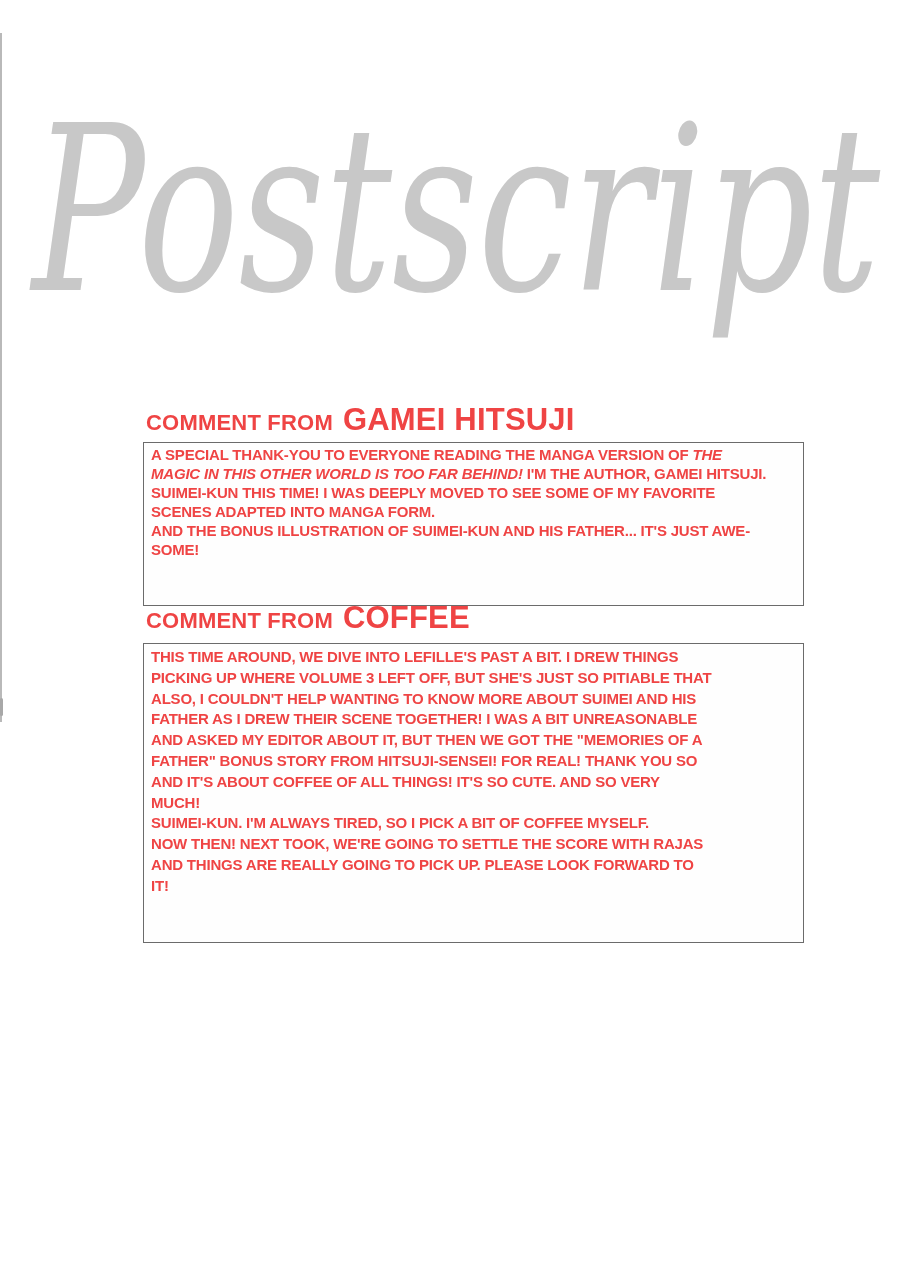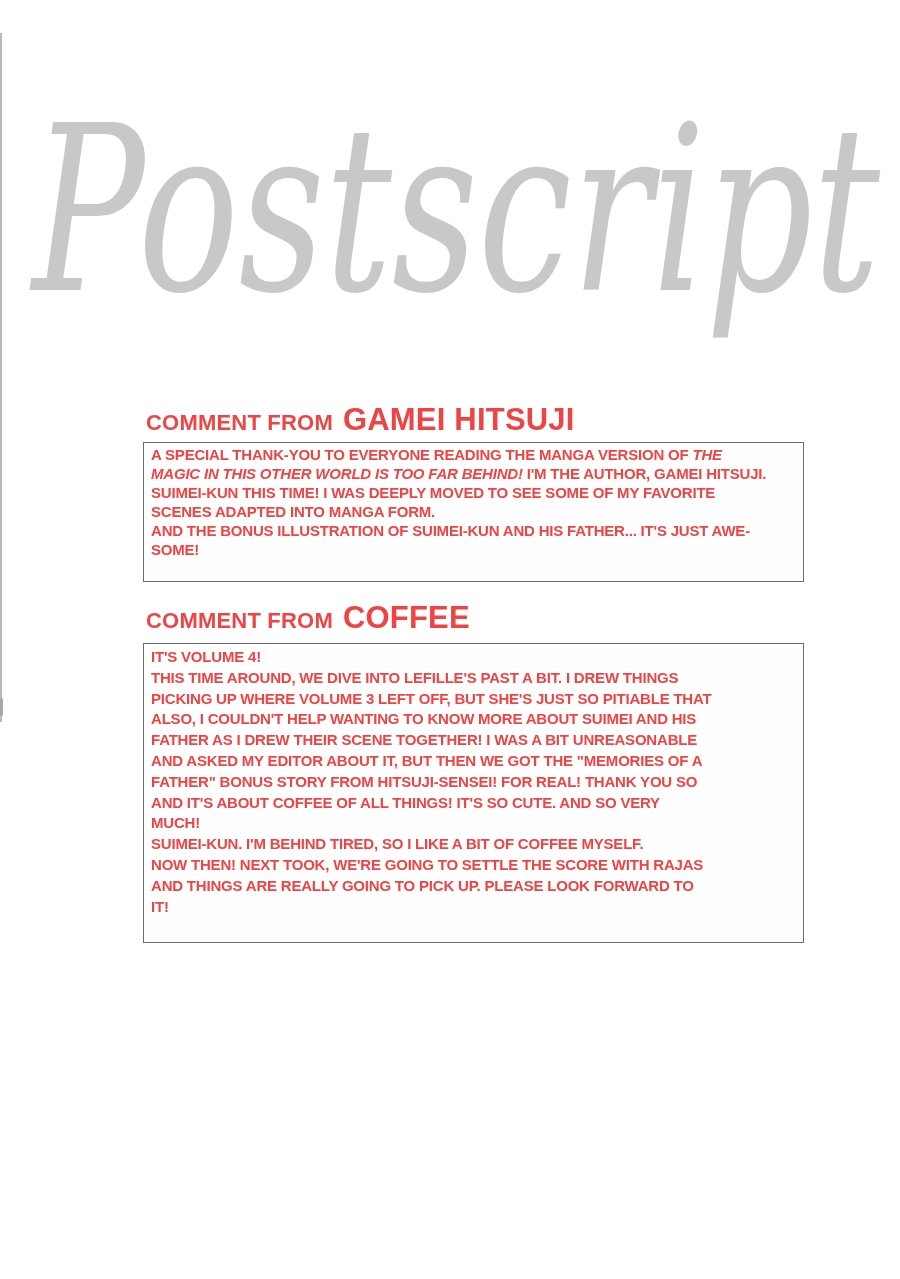--- a/index.html
+++ b/index.html
@@ -71,21 +71,21 @@
     width: 661px;
     box-sizing: border-box;
     border: 1px solid #6b6b6b;
     background: #fefefe;
     padding: 2px 7px;
     font-size: 15px;
     font-weight: bold;
     letter-spacing: -0.2px;
     white-space: nowrap;
   }
-  #box-1 { top: 442px; height: 140px; }
+  #box-1 { top: 442px; height: 164px; }
   #box-2 { top: 643px; height: 300px; padding-top: 3px; }
   #box-1 .tl { line-height: 19.1px; }
   #box-2 .tl { line-height: 20.8px; }
   .it { font-style: italic; }
 </style>
 </head>
 <body>
 
 <div class="page">
 
@@ -108,28 +108,27 @@
       <div class="tl"><span>AND THE BONUS ILLUSTRATION OF SUIMEI-KUN AND HIS FATHER... IT'S JUST AWE-</span></div>
       <div class="tl"><span>SOME!</span></div>
     </div>
 
   <div class="heading" id="heading-2">
     <span class="prefix">COMMENT FROM</span>
     <span class="name">COFFEE</span>
   </div>
 
   <div class="comment-box" id="box-2">
-      <div class="tl"><span>IT'S VOLUME 4!</span></div>
       <div class="tl"><span>THIS TIME AROUND, WE DIVE INTO LEFILLE'S PAST A BIT. I DREW THINGS</span></div>
       <div class="tl"><span>PICKING UP WHERE VOLUME 3 LEFT OFF, BUT SHE'S JUST SO PITIABLE THAT</span></div>
       <div class="tl"><span>ALSO, I COULDN'T HELP WANTING TO KNOW MORE ABOUT SUIMEI AND HIS</span></div>
       <div class="tl"><span>FATHER AS I DREW THEIR SCENE TOGETHER! I WAS A BIT UNREASONABLE</span></div>
       <div class="tl"><span>AND ASKED MY EDITOR ABOUT IT, BUT THEN WE GOT THE "MEMORIES OF A</span></div>
       <div class="tl"><span>FATHER" BONUS STORY FROM HITSUJI-SENSEI! FOR REAL! THANK YOU SO</span></div>
       <div class="tl"><span>AND IT'S ABOUT COFFEE OF ALL THINGS! IT'S SO CUTE. AND SO VERY</span></div>
       <div class="tl"><span>MUCH!</span></div>
-      <div class="tl"><span>SUIMEI-KUN. I'M BEHIND TIRED, SO I LIKE A BIT OF COFFEE MYSELF.</span></div>
+      <div class="tl"><span>SUIMEI-KUN. I'M ALWAYS TIRED, SO I PICK A BIT OF COFFEE MYSELF.</span></div>
       <div class="tl"><span>NOW THEN! NEXT TOOK, WE'RE GOING TO SETTLE THE SCORE WITH RAJAS</span></div>
       <div class="tl"><span>AND THINGS ARE REALLY GOING TO PICK UP. PLEASE LOOK FORWARD TO</span></div>
       <div class="tl"><span>IT!</span></div>
     </div>
 
 </div>
 
 </body></html>

